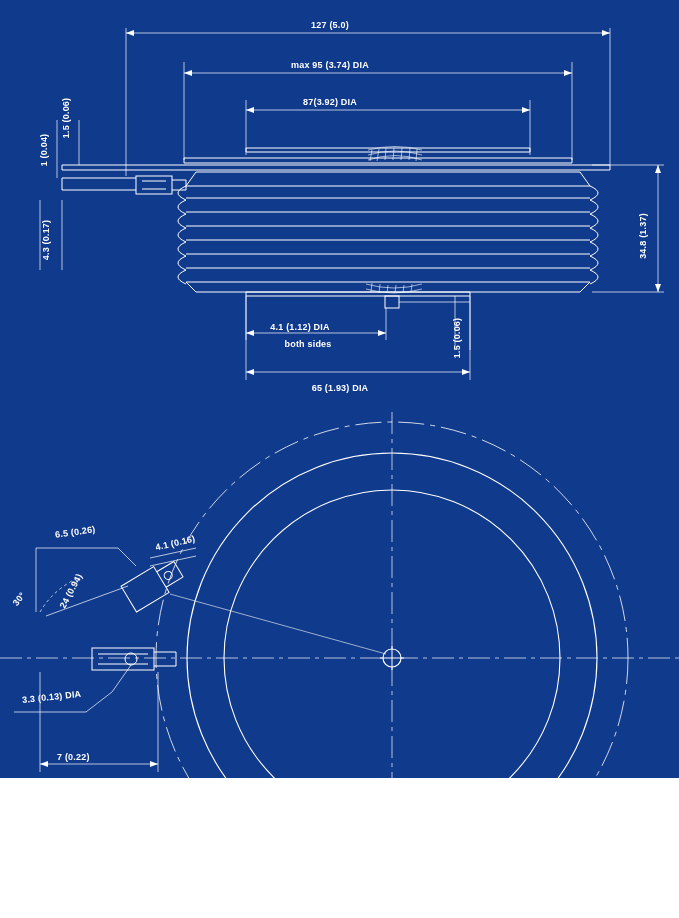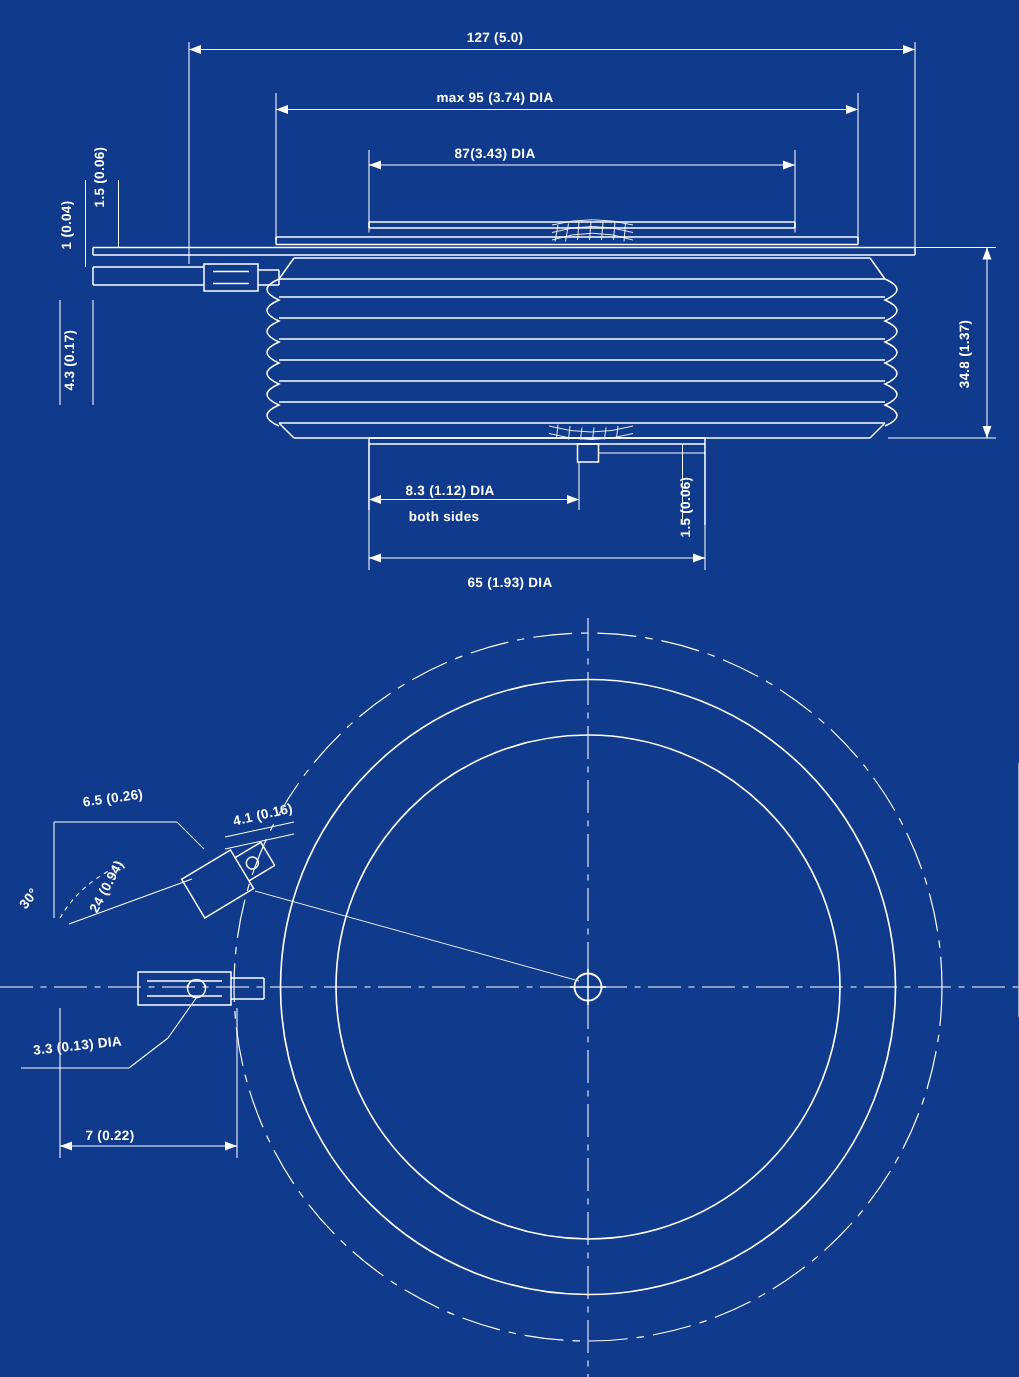--- a/index.html
+++ b/index.html
@@ -6,21 +6,21 @@
     margin: 0;
     padding: 0;
     background: #ffffff;
   }
   body {
     font-family: "Liberation Sans", sans-serif;
   }
   #sheet {
     position: relative;
     width: 679px;
-    height: 918px;
+    height: 778px;
     background: #103a8c;
     overflow: hidden;
     text-align: center;
   }
   #sheet svg {
     position: absolute;
     left: 0;
     top: 0;
   }
   .dim-label {
@@ -236,27 +236,27 @@
         <line x1="40" y1="764" x2="158" y2="764"></line>
         <path d="M40 764 l8 -3 l0 6 z" fill="#ffffff" stroke="none"></path>
         <path d="M158 764 l-8 -3 l0 6 z" fill="#ffffff" stroke="none"></path>
       </g>
 
     </g>
   </svg>
 
   <div class="dim-label" style="left:330px; top:20px; transform:translate(-50%,0);">127 (5.0)</div>
   <div class="dim-label" style="left:330px; top:60px; transform:translate(-50%,0);">max 95 (3.74) DIA</div>
-  <div class="dim-label" style="left:330px; top:97px; transform:translate(-50%,0);">87(3.43) DIA</div>
+  <div class="dim-label" style="left:330px; top:97px; transform:translate(-50%,0);">87(3.92) DIA</div>
   <div class="dim-label" style="left:44px; top:150px; transform:translate(-50%,-50%) rotate(-90deg);">1 (0.04)</div>
   <div class="dim-label" style="left:66px; top:118px; transform:translate(-50%,-50%) rotate(-90deg);">1.5 (0.06)</div>
   <div class="dim-label" style="left:46px; top:240px; transform:translate(-50%,-50%) rotate(-90deg);">4.3 (0.17)</div>
   <div class="dim-label" style="left:643px; top:236px; transform:translate(-50%,-50%) rotate(-90deg);">34.8 (1.37)</div>
-  <div class="dim-label" style="left:300px; top:322px; transform:translate(-50%,0);">8.3 (1.12) DIA</div>
-  <div class="dim-label" style="left:296px; top:339px; transform:translate(-50%,0);">both sides</div>
+  <div class="dim-label" style="left:300px; top:322px; transform:translate(-50%,0);">4.1 (1.12) DIA</div>
+  <div class="dim-label" style="left:308px; top:339px; transform:translate(-50%,0);">both sides</div>
   <div class="dim-label" style="left:457px; top:338px; transform:translate(-50%,-50%) rotate(-90deg);">1.5 (0.06)</div>
   <div class="dim-label" style="left:340px; top:383px; transform:translate(-50%,0);">65 (1.93) DIA</div>
 
   <div class="dim-label" style="left:55px; top:527px; transform:rotate(-8deg);">6.5 (0.26)</div>
   <div class="dim-label" style="left:155px; top:538px; transform:rotate(-13deg);">4.1 (0.16)</div>
   <div class="dim-label" style="left:12px; top:594px; transform:rotate(-52deg);">30°</div>
   <div class="dim-label" style="left:52px; top:586px; transform:rotate(-62deg);">24 (0.94)</div>
   <div class="dim-label" style="left:22px; top:692px; transform:rotate(-6deg);">3.3 (0.13) DIA</div>
   <div class="dim-label" style="left:57px; top:752px;">7 (0.22)</div>
 

